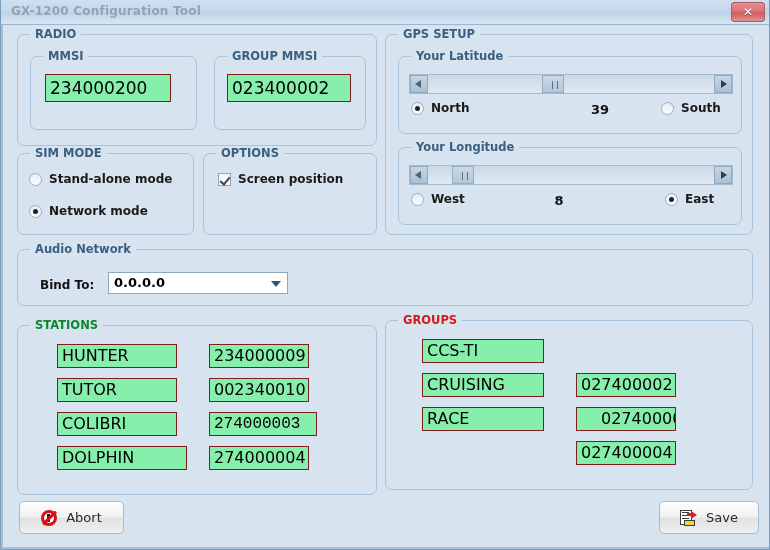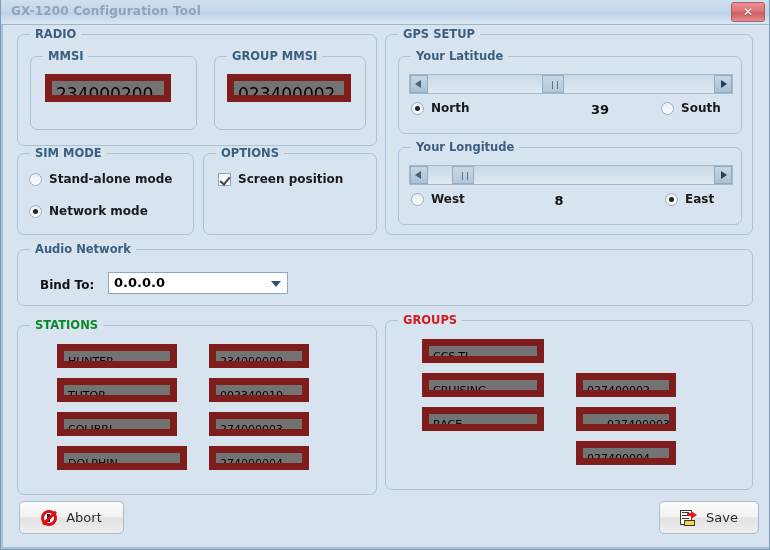--- a/index.html
+++ b/index.html
@@ -97,32 +97,32 @@
     white-space: nowrap;
   }
   .legend.green { color: #0a8a2a; }
   .legend.red { color: #d41b1b; }
   .legend.plain { font-weight: bold; color: #3b5f80; }
 
   
   .tinput {
     position: absolute;
     box-sizing: border-box;
-    background: #737373;
-    border: 7px solid #7f1d1d;
+    background: #86efac;
+    border: 1px solid #7f1d1d;
     font-family: "DejaVu Sans", sans-serif;
     font-size: 17px;
     color: #000000;
     padding: 0 4px;
     line-height: 26px;
     white-space: nowrap;
     overflow: hidden;
   }
   .tinput.small {
-    font-size: 11px;
+    font-size: 16px;
     line-height: 22px;
   }
 
   
   .ctrl-row {
     position: absolute;
     display: flex;
     align-items: center;
     white-space: nowrap;
   }
@@ -472,21 +472,21 @@
     <div class="gbox" style="left:14px; top:300px; width:360px; height:170px;padding-left:8px;">
       <div class="legend green">STATIONS</div>
 
       <div class="tinput small" style="left:39px; top:18px;  width:120px; height:24px;">HUNTER</div>
       <div class="tinput small" style="left:39px; top:52px;  width:120px; height:24px;">TUTOR</div>
       <div class="tinput small" style="left:39px; top:86px;  width:120px; height:24px;">COLIBRI</div>
       <div class="tinput small" style="left:39px; top:120px; width:130px; height:24px;">DOLPHIN</div>
 
       <div class="tinput small" style="left:191px; top:18px;  width:100px; height:24px;">234000009</div>
       <div class="tinput small" style="left:191px; top:52px;  width:100px; height:24px;">002340010</div>
-      <div class="tinput small" style="left:191px; top:86px;  width:100px; height:24px;">274000003</div>
+      <div class="tinput small" style="left:191px; top:86px;  width:108px; height:24px;font-family:Liberation Mono, monospace;">274000003</div>
       <div class="tinput small" style="left:191px; top:120px; width:100px; height:24px;">274000004</div>
     </div>
 
     <div class="gbox" style="left:382px; top:295px; width:368px; height:170px;">
       <div class="legend red">GROUPS</div>
 
       <div class="tinput small" style="left:36px; top:18px;  width:122px; height:24px;">CCS-TI</div>
       <div class="tinput small" style="left:36px; top:52px;  width:122px; height:24px;">CRUISING</div>
       <div class="tinput small" style="left:36px; top:86px;  width:122px; height:24px;">RACE</div>
 

